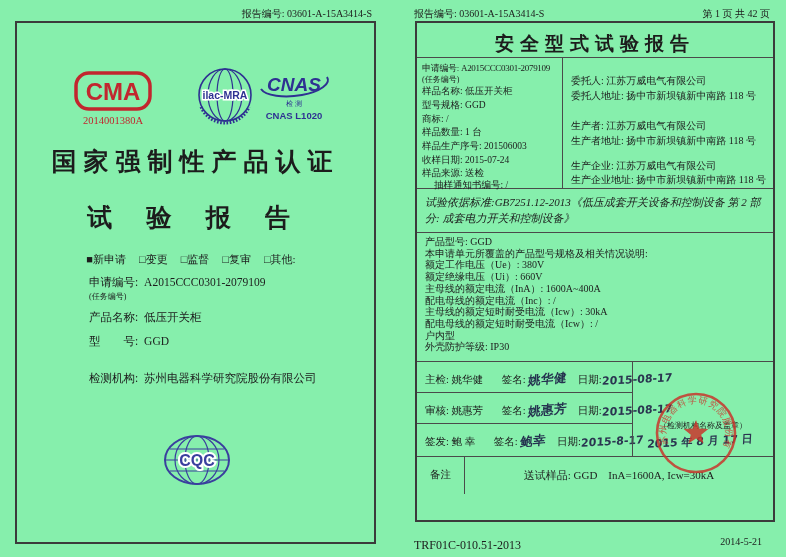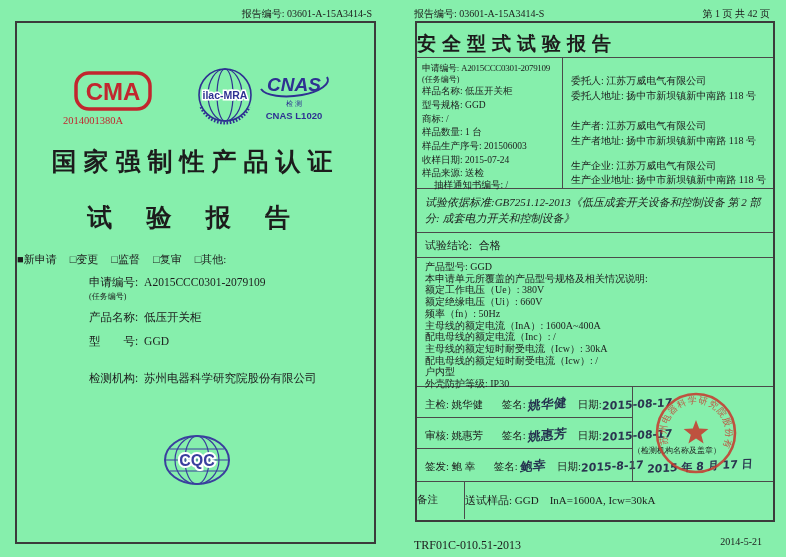--- a/index.html
+++ b/index.html
@@ -1,19 +1,19 @@
 <!DOCTYPE html>
 <html><head>
 <meta charset="utf-8">
 <style>
   html,body{margin:0;padding:0;background:#ffffff;}
   #app{position:relative;width:786px;height:557px;background:#86efac;overflow:hidden;
        font-family:"Liberation Serif","DejaVu Serif",serif;color:#1c1c1c;}
   .abs{position:absolute;}
-  .ctr{text-align:left;}
+  .ctr{text-align:center;}
   
   #lhdr{left:15px;top:7px;width:357px;text-align:right;font-size:10px;}
   #lbox{left:15px;top:21px;width:361px;height:523px;border:2px solid #3b3b3b;box-sizing:border-box;}
   .ltitle{left:0;width:100%;text-align:center;font-weight:bold;font-size:25px;}
   .chk{margin-right:9px;font-size:11px;}
   .lfield{left:72px;font-size:11.5px;white-space:nowrap;}
   .red{color:#c2262e;}
   
   #rhdr-l{left:414px;top:7px;font-size:10px;}
   #rhdr-r{right:16px;top:7px;font-size:10px;}
@@ -133,31 +133,26 @@
         <div class="rline" style="top:76px;"><span>生产者地址:</span> <span>扬中市新坝镇新中南路 118 号</span></div>
         <div class="rline" style="top:101px;"><span>生产企业:</span> <span>江苏万威电气有限公司</span></div>
         <div class="rline" style="top:115px;"><span>生产企业地址:</span> <span>扬中市新坝镇新中南路 118 号</span></div>
       </div>
     </div>
 
     <div class="rrow" style="height:44px;padding:5px 8px;font-size:11px;line-height:16px;font-style:italic;">
       <span>试验依据标准:</span><span>GB7251.12-2013《低压成套开关设备和控制设备 第 2 部分: 成套电力开关和控制设备》</span>
     </div>
 
-    <div class="rrow" style="height:25px;padding:5px 8px;font-size:11px;">
-      <span>试验结论:</span>
-      <span style="margin-left:4px;">合格</span>
-    </div>
 
     <div class="rrow" style="height:129px;padding:3px 8px;font-size:10px;line-height:11.7px;">
       <div>产品型号: GGD</div>
       <div>本申请单元所覆盖的产品型号规格及相关情况说明:</div>
       <div>额定工作电压（Ue）: 380V</div>
       <div>额定绝缘电压（Ui）: 660V</div>
-      <div>频率（fn）: 50Hz</div>
       <div>主母线的额定电流（InA）: 1600A~400A</div>
       <div>配电母线的额定电流（Inc）: /</div>
       <div>主母线的额定短时耐受电流（Icw）: 30kA</div>
       <div>配电母线的额定短时耐受电流（Icw）: /</div>
       <div>户内型</div>
       <div>外壳防护等级: IP30</div>
     </div>
 
     <div class="rrow" style="height:95px;">
       <div class="sgrow">

